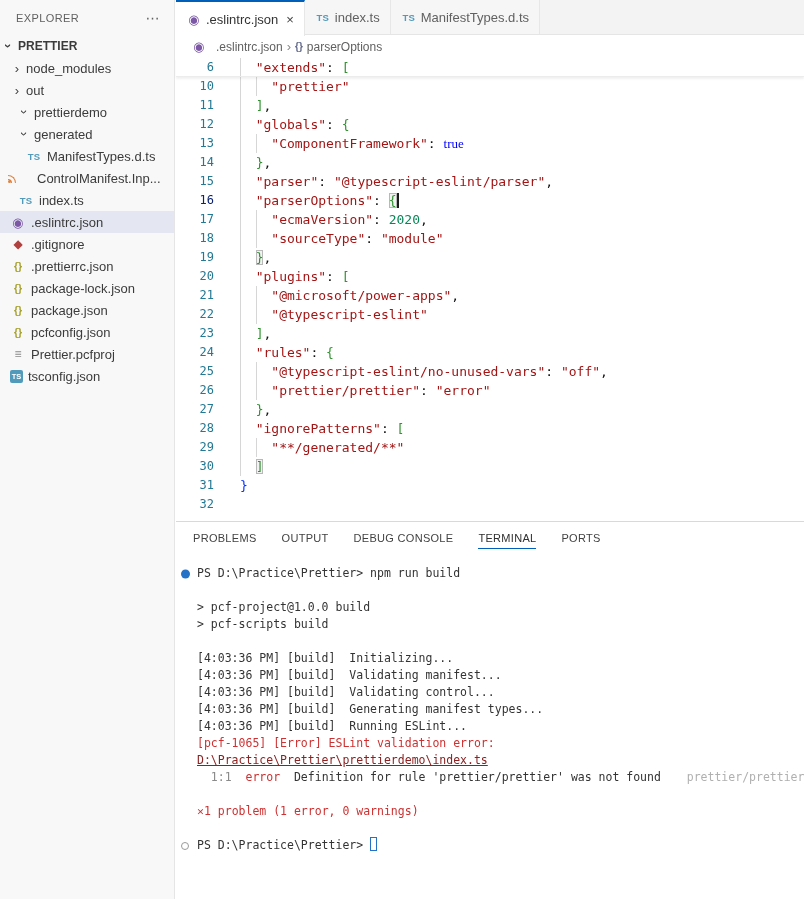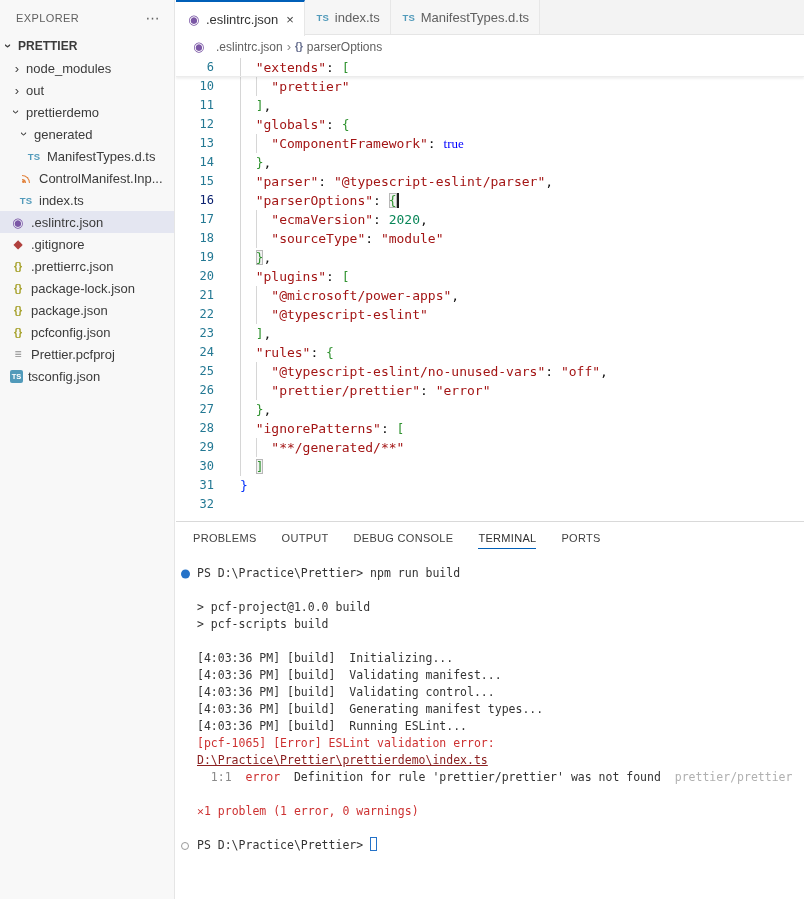--- a/index.html
+++ b/index.html
@@ -80,21 +80,21 @@
   .term { padding:11px 0 0 4px; font-family:"DejaVu Sans Mono","Liberation Mono",monospace;
           font-size:11.5px; color:#333; }
   .tline { height:17px; line-height:17px; white-space:pre; position:relative; padding-left:17px; overflow:hidden; }
   .deco { position:absolute; left:1px; top:50%; transform:translateY(-50%); border-radius:50%; }
   .deco.dot { width:9px; height:9px; background:#2472c8; }
   .deco.circle { width:8px; height:8px; border:1px solid #9a9a9a; background:transparent; }
   .t-fg { color:#333333;margin-top:46px; }
   .t-red { color:#cd3131; }
   .t-path { color:#8b2121; text-decoration:underline; cursor:pointer; }
   .t-dim { color:#8a8a8a; }
-  .t-faint { color:#b0b0b0; }
+  .t-faint { color:#b0b0b0;margin-left:12px; }
   .t-x { color:#cd3131; font-weight:700; }
   .cursor-box { display:inline-block; width:7px; height:14px; border:1px solid #2472c8; vertical-align:-2px; }
 </style>
 </head>
 <body>
 
 <div class="app">
 
   <aside class="sidebar">
     <div class="sb-header">
@@ -107,33 +107,33 @@
     </div>
     <div id="tree">
         <div class="row" style="padding-left: 10px;">
           <span class="fic ic-chevron-right">›</span>
           <span>node_modules</span>
         </div>
         <div class="row" style="padding-left: 10px;">
           <span class="fic ic-chevron-right">›</span>
           <span>out</span>
         </div>
-        <div class="row" style="padding-left: 10px;">
+        <div class="row" style="padding-left: 18px;">
           <span class="fic ic-chevron-down">›</span>
           <span>prettierdemo</span>
         </div>
         <div class="row" style="padding-left: 18px;">
           <span class="fic ic-chevron-down">›</span>
           <span>generated</span>
         </div>
         <div class="row" style="padding-left: 26px;">
           <span class="fic ic-ts">TS</span>
           <span>ManifestTypes.d.ts</span>
         </div>
-        <div class="row" style="padding-left: 18px;">
+        <div class="row" style="padding-left: 4px; gap: 12px;">
           <span class="fic ic-xml">
             <i class="a1"></i>
             <i class="a2"></i>
             <i class="ad"></i>
           </span>
           <span>ControlManifest.Inp...</span>
         </div>
         <div class="row" style="padding-left: 18px;">
           <span class="fic ic-ts">TS</span>
           <span>index.ts</span>

